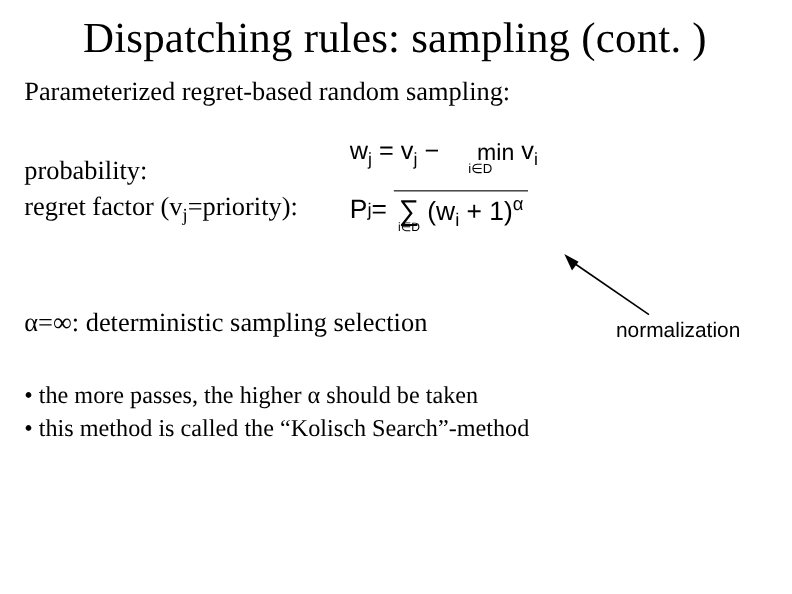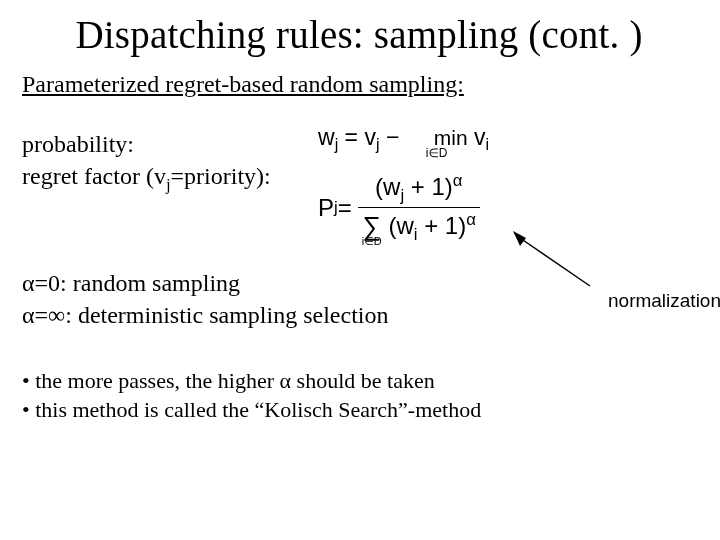--- a/index.html
+++ b/index.html
@@ -20,22 +20,21 @@
     padding: 8px 24px 16px 22px;
   }
   .title {
     font-size: 39px;
     text-align: center;
     margin: 4px 0 14px 0;
     letter-spacing: 0.2px;
   }
   .subheading {
     font-size: 24px;
-    text-decoration: underline;
-    margin-bottom: 30px;
+    margin-bottom: 42px;
   }
   .line {
     font-size: 24px;
     line-height: 1.35;
   }
   .sub { vertical-align: sub; font-size: 0.7em; }
   .sup { vertical-align: super; font-size: 0.7em; }
   .gap-md { height: 30px; }
   .gap-lg { height: 40px; }
 
@@ -106,21 +105,21 @@
   
   .arrow-svg {
     position: absolute;
     left: 510px;
     top: 228px;
     width: 100px;
     height: 70px;
   }
   .annotation {
     position: absolute;
-    left: 608px;
+    left: 560px;
     top: 290px;
     font-family: Arial, Helvetica, sans-serif;
     font-size: 19px;
   }
 
   .bullet-list {
     margin: 4px 0 0 0;
     padding: 0;
     list-style: none;
   }
@@ -144,43 +143,39 @@
   <div class="subheading">Parameterized regret-based random sampling:</div>
 
   <div class="line">probability:</div>
   <div class="line">
     <span>regret factor (v</span><span class="sub">j</span><span>=priority):</span>
   </div>
 
   <div class="gap-lg"></div>
   <div class="gap-md"></div>
 
-  <div class="line">α=0: random sampling</div>
   <div class="line">α=∞: deterministic sampling selection</div>
 
   <div class="gap-md"></div>
 
   <ul class="bullet-list">
     <li>the more passes, the higher α should be taken</li>
     <li>this method is called the “Kolisch Search”-method</li>
   </ul>
 
   <div class="eq-area">
     <div class="eq-regret">
       <span>w</span><span class="sub">j</span><span> = </span><span>v</span><span class="sub">j</span><span> − </span><span class="minblock"><span class="min-op">min</span><span class="min-under">i∈D</span></span><span> v</span><span class="sub">i</span>
     </div>
 
     <div class="eq-prob">
       <span>P</span>
         <span class="sub">j</span>
         <span> = </span>
       <span class="frac">
-        <span class="num">
-          <span>(w</span><span class="sub">j</span><span> + 1)</span><span class="sup">α</span>
-        </span>
         <span class="bar"></span>
         <span class="den">
           <span class="sumblock"><span class="sigma">∑</span><span class="under">i∈D</span></span>
           <span>(w</span><span class="sub">i</span><span> + 1)</span><span class="sup">α</span>
         </span>
       </span>
     </div>
   </div>
 
   <svg class="arrow-svg" viewBox="0 0 100 70">

